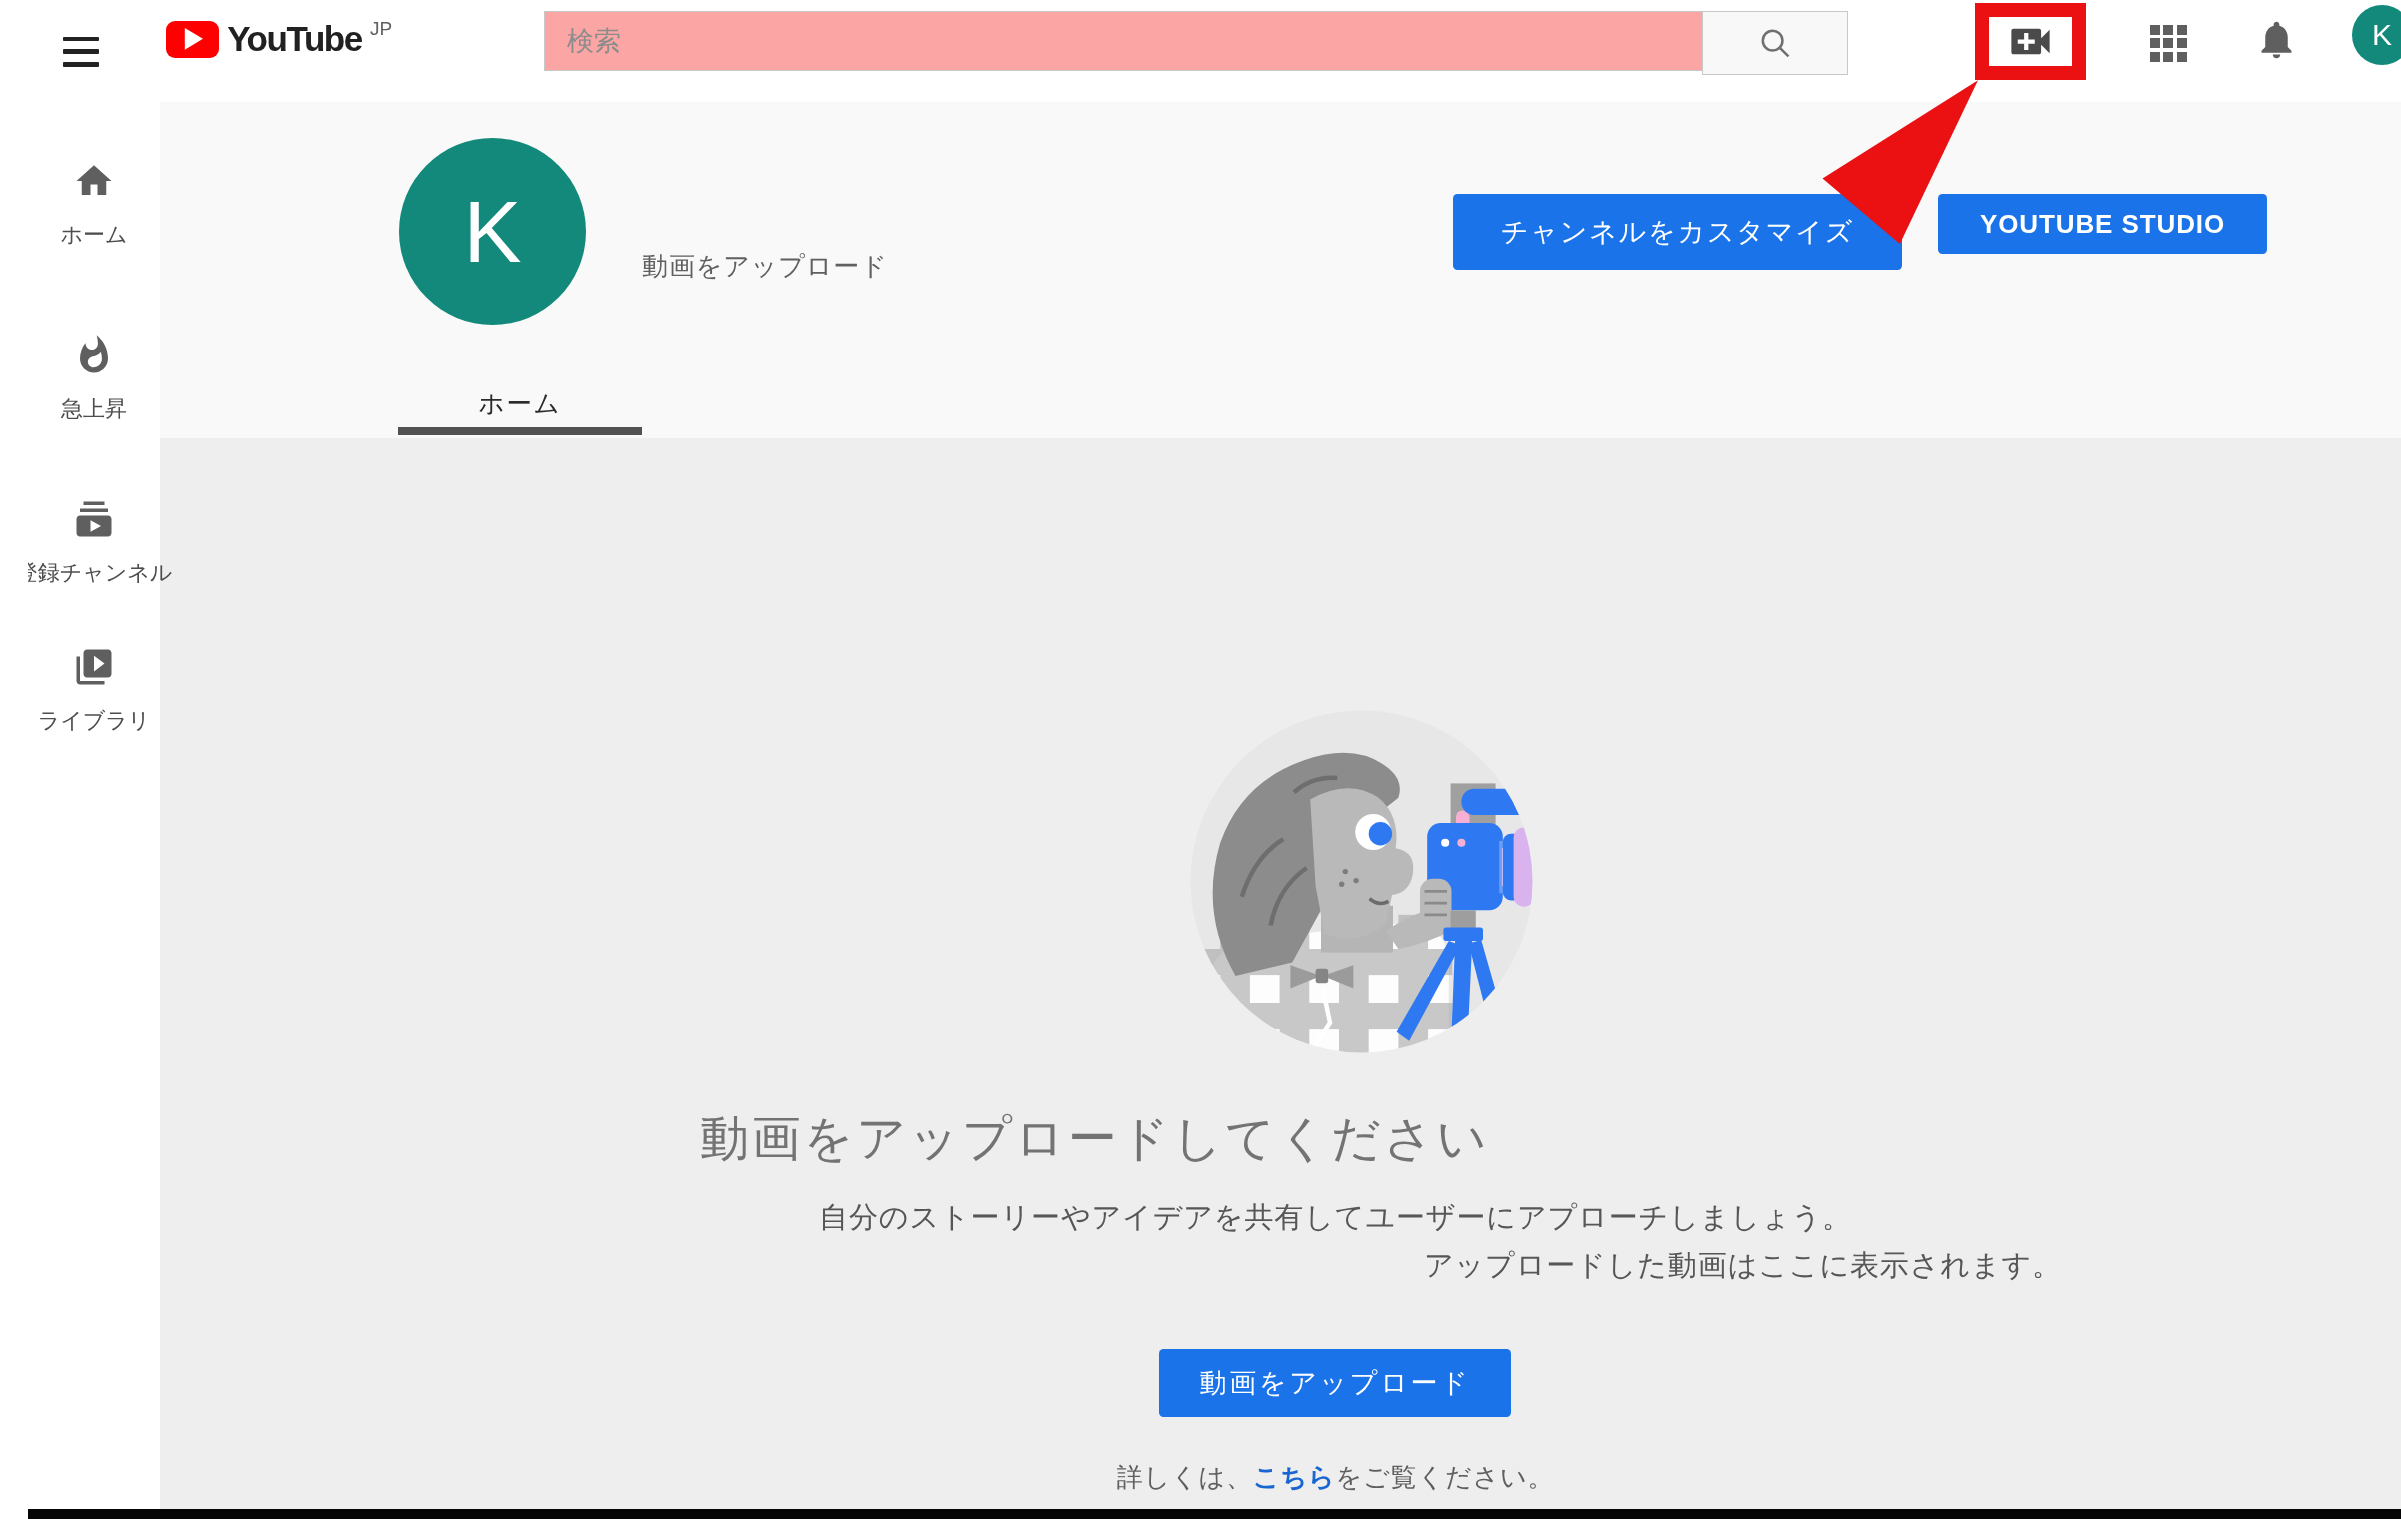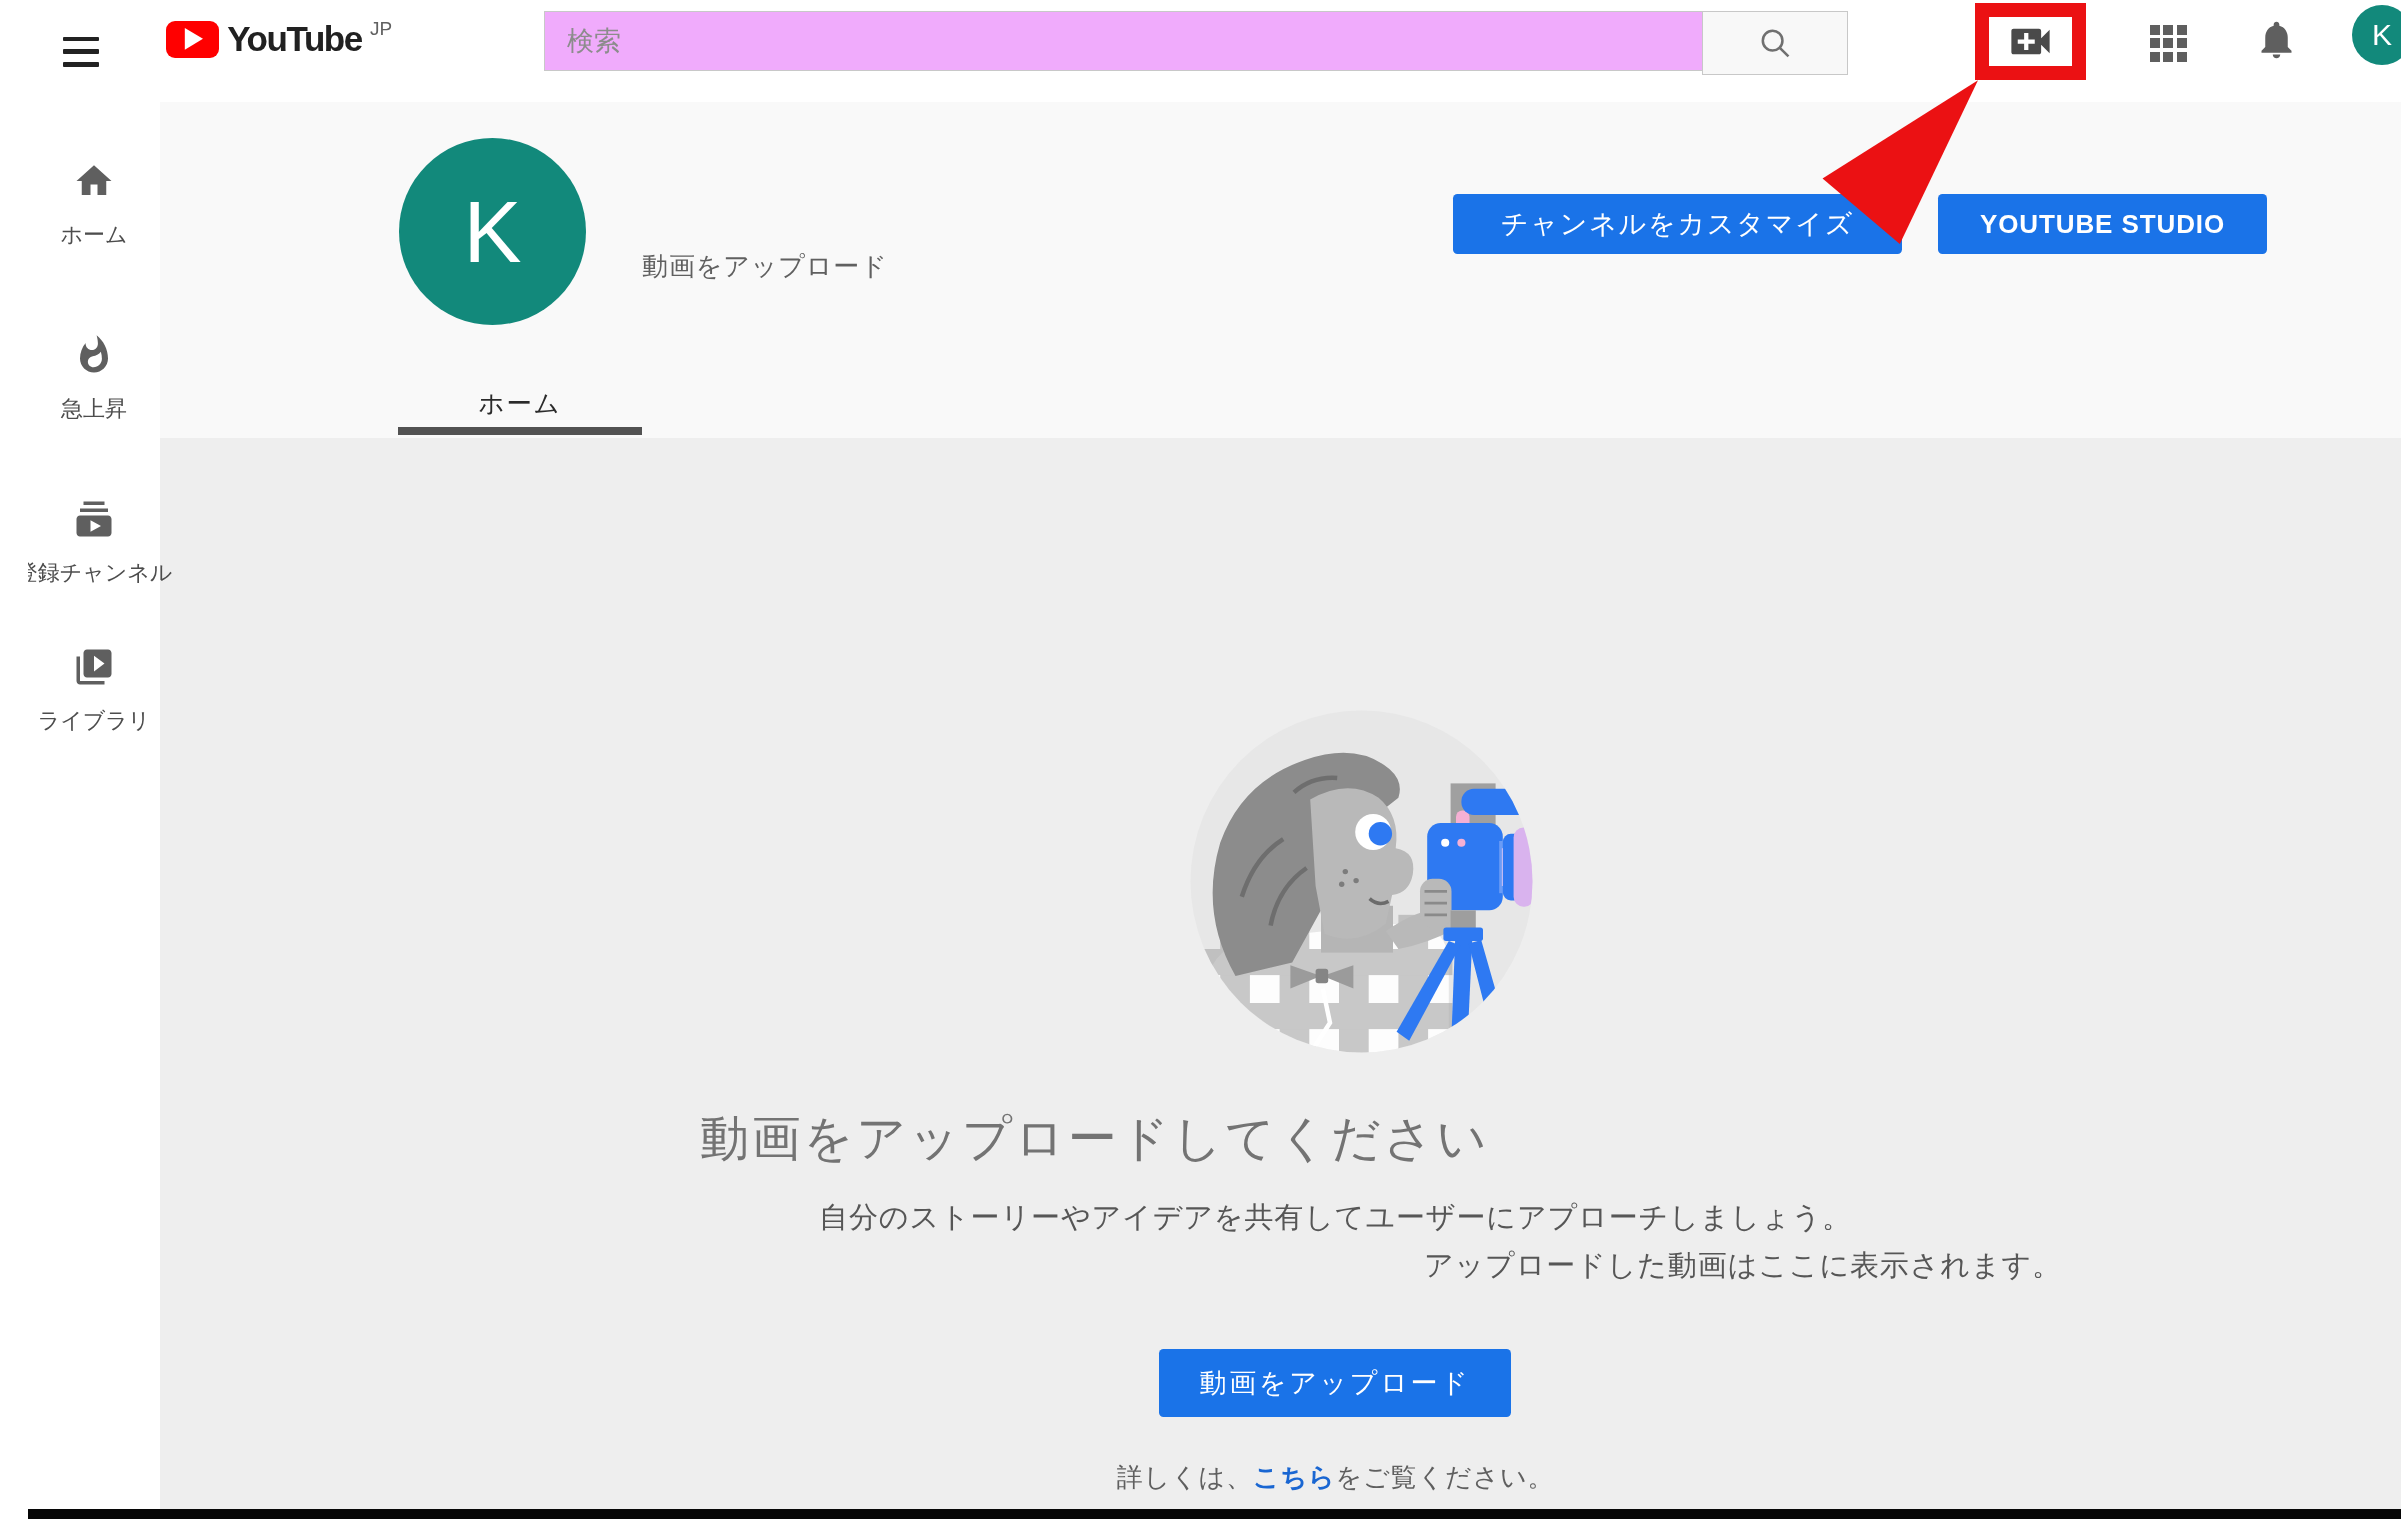--- a/index.html
+++ b/index.html
@@ -15,21 +15,21 @@
   .hamburger .bar { position:absolute; left:1.8px; width:36px; height:4.5px; background:#222; border-radius:0.9px; }
   .hamburger .bar:nth-child(1){ top:3.6px; } .hamburger .bar:nth-child(2){ top:16.3px; } .hamburger .bar:nth-child(3){ top:29px; }
 
   .logo { position:absolute; left:138px; top:18px; height:42px; display:flex; align-items:center; cursor:pointer; }
   .logo-badge { width:53px; height:37px; background:#ff0000; border-radius:9px; display:flex; align-items:center; justify-content:center; }
   .logo-text { margin-left:8.2px; font-size:35px; font-weight:bold; letter-spacing:-1.4px; color:#212121; }
   .logo-cc { margin-left:8.2px; font-size:19px; color:#616161; position:relative; top:-10px; }
 
   .search-input {
     position:absolute; left:516px; top:11px; width:1158px; height:60px;
-    border:1.8px solid #c8c8c8; border-right:none; background:#f0abfc; padding:0 22px;
+    border:1.8px solid #c8c8c8; border-right:none; background:#fca5a5; padding:0 22px;
     font-size:27px; color:#111; outline:none; font-family:inherit;
   }
   .search-input::placeholder { color:#8c8c8c; }
   .search-btn {
     position:absolute; left:1674px; top:11px; width:146px; height:64px;
     background:#f8f8f8; border:1.8px solid #c8c8c8; display:flex; align-items:center; justify-content:center; cursor:pointer;
   }
 
   .create-box { position:absolute; left:1947px; top:2.7px; width:111px; height:77px;
     border:14.5px solid #eb1113; background:#ffffff; display:flex; align-items:center; justify-content:center; z-index:7; }
@@ -56,21 +56,21 @@
     font-size:22px; color:#4d4d4d; white-space:nowrap; }
   #side-home { top:58px; } #side-trending { top:232px; } #side-subs { top:396px; } #side-library { top:544px; }
 
   
   .chan-header { position:absolute; left:132px; top:102px; width:2270px; height:336px; background:#f9f9f9; }
   .avatar-lg { position:absolute; left:371px; top:138px; width:187px; height:187px; border-radius:50%;
     background:#12897b; color:#fff; font-size:87px; font-weight:400; display:flex; align-items:center; justify-content:center; }
   .sub-count { position:absolute; left:614px; top:249px; font-size:26px; color:#606060; letter-spacing:0.9px; }
   .blue-btn { background:#1a73e8; color:#fff; border:none; border-radius:4.5px; cursor:pointer;
     display:flex; align-items:center; justify-content:center; font-family:inherit; }
-  .btn-customize { position:absolute; left:1425px; top:194px; width:449px; height:60px; font-size:27px; letter-spacing:1.8px; }
+  .btn-customize { position:absolute; left:1425px; top:194px; width:449px; height:76px; font-size:27px; letter-spacing:1.8px; }
   .btn-studio { position:absolute; left:1910px; top:194px; width:329px; height:60px; font-size:26px; font-weight:bold; letter-spacing:0.9px; }
   .tab-home { position:absolute; left:370px; top:370px; width:244px; height:67px; background:none; border:none; cursor:pointer;
     font-size:25.4px; color:#2b2b2b; letter-spacing:1.8px; font-family:inherit; }
   .tab-underline { position:absolute; left:370px; top:427px; width:244px; height:8.2px; background:#525252; }
 
   
   .content { position:absolute; left:132px; top:438px; width:2270px; height:1071px; background:#eeeeee; }
   .illus { position:absolute; left:1158px; top:706px; }
   .empty-title { position:absolute; left:672px; top:1106px; width:1271px; text-align:left;
     font-size:49px; letter-spacing:2.7px; color:#737373; }

